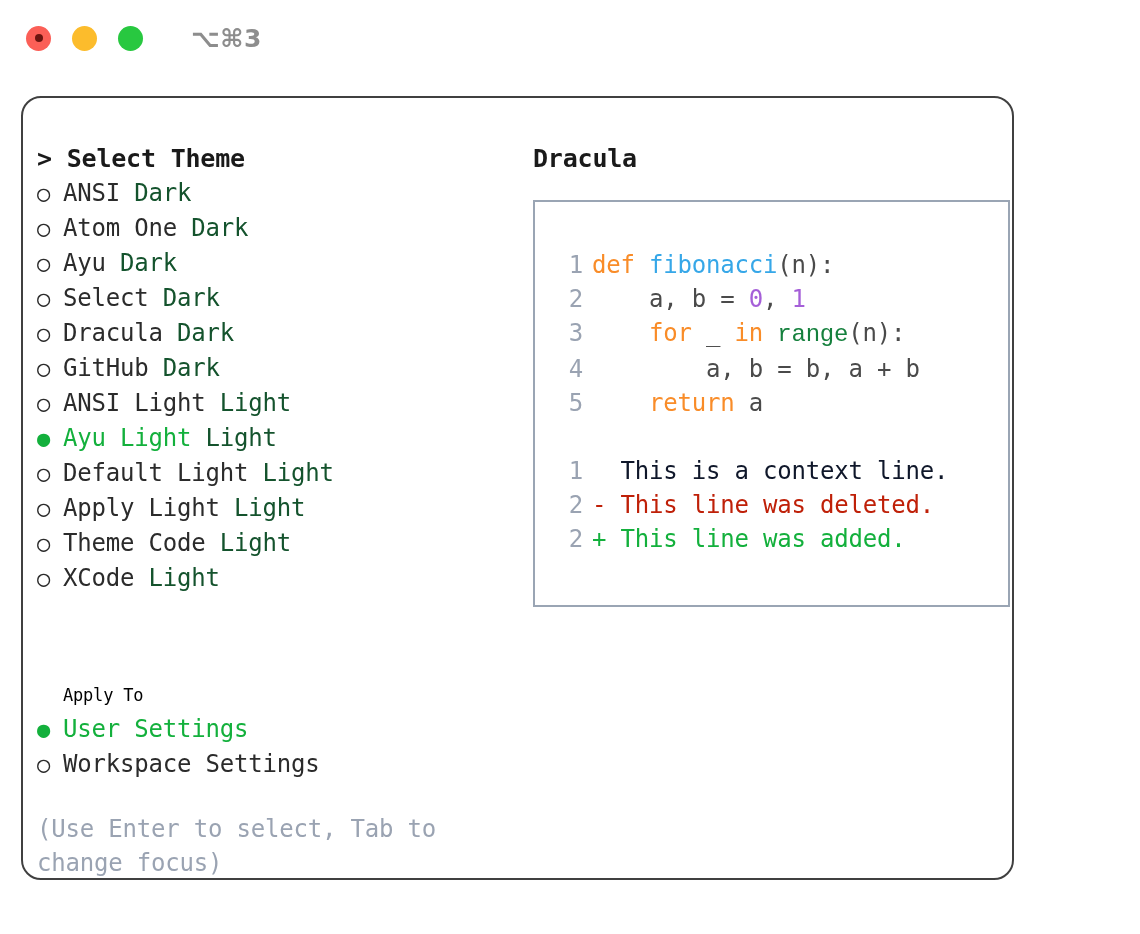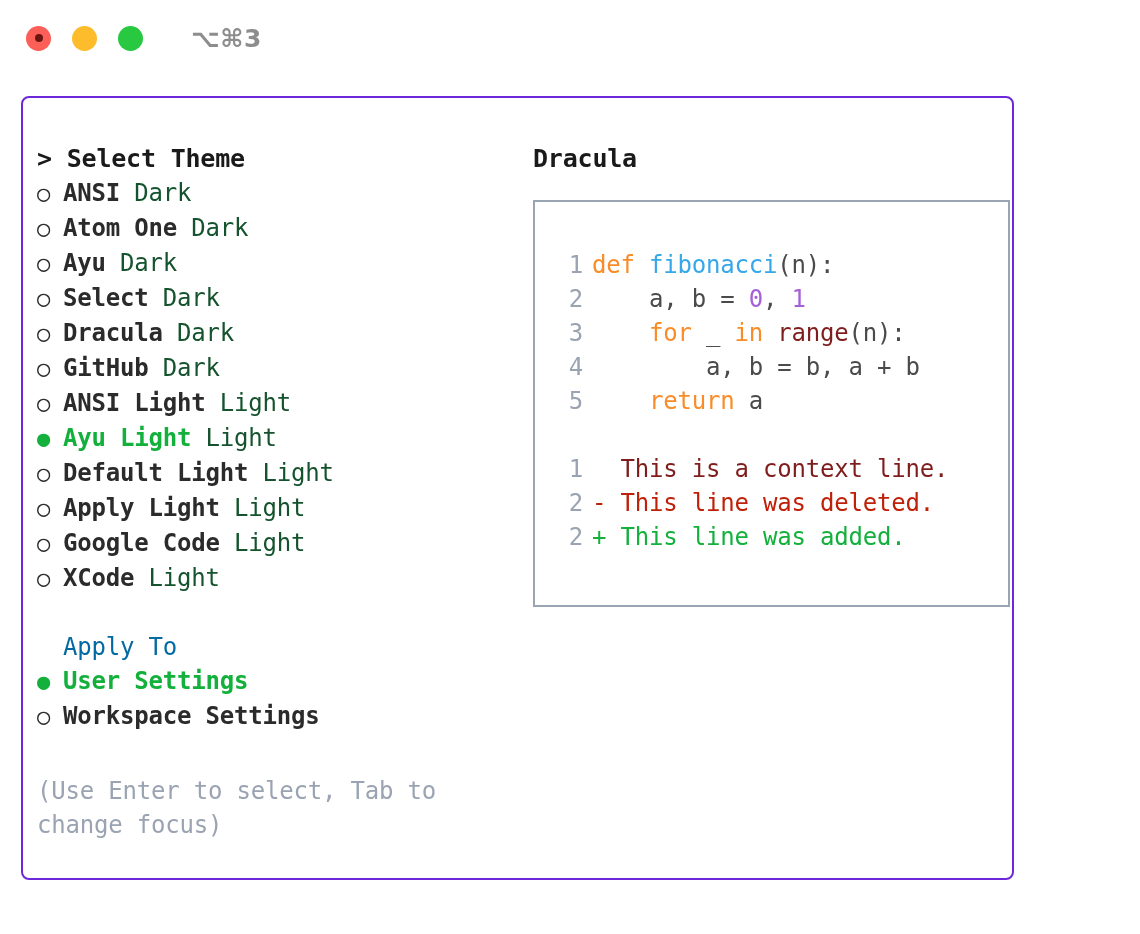--- a/index.html
+++ b/index.html
@@ -63,22 +63,22 @@
     font-family: "DejaVu Sans", "Liberation Sans", sans-serif;
   }
 
   
   #panel {
     position: absolute;
     left: 21px;
     top: 96px;
     width: 993px;
     height: 784px;
-    border: 2px solid #6d28d9;
-    border-radius: 8px;
+    border: 2px solid #404040;
+    border-radius: 20px;
     box-sizing: border-box;
     background: #ffffff;
   }
 
   #panel-inner {
     display: flex;
     padding: 44px 0 0 14px;
     box-sizing: border-box;
     height: 100%;
   }
@@ -109,36 +109,37 @@
   }
   .bullet {
     width: 26px;
     flex: none;
     color: #2b2b2b;
     font-size: 22px;
   }
   .opt-row.selected .bullet,
   .opt-row.selected .opt-label { color: #13B03C; }
 
-  .opt-label { color: #2b2b2b; font-weight: bold; }
+  .opt-label { color: #2b2b2b; }
   .opt-badge { color: #14532d; }
 
   .section-gap { height: 34px; }
 
   .section-head {
-    font-size: 24px;
-    line-height: 34px;
-    color: #0369a1;
+    font-size: 17px;
+    line-height: 34px;
+    color: #000000;
     padding-left: 26px;
     white-space: pre;
     letter-spacing: -0.2px;
+    margin-top: 48px;
   }
 
   #hint {
-    margin-top: 40px;
+    margin-top: 30px;
     font-size: 24px;
     line-height: 34px;
     color: #9AA3B2;
     width: 420px;
     letter-spacing: -0.2px;
   }
 
   
   #right-col {
     flex: 1;
@@ -173,24 +174,24 @@
     flex: none;
     color: #9AA3B2;
     text-align: right;
     padding-right: 9px;
   }
   .blank-line { height: 34px; }
 
   .tok-kw   { color: #F98C28; }
   .tok-fn   { color: #36A7E8; text-align: right; }
   .tok-num  { color: #A55FD8; }
-  .tok-bi   { color: #7f1d1d; }
+  .tok-bi   { color: #15803d; font-family: Liberation Mono, monospace; }
   .tok-txt  { color: #4a4a4a; }
 
-  .diff-ctx { color: #7f1d1d; }
+  .diff-ctx { color: #0f172a; }
   .diff-del { color: #BF2008; }
   .diff-add { color: #13B03C; }
 </style>
 </head>
 <body>
 
 <div id="window">
 
   <div id="titlebar">
     <div class="lights">
@@ -212,21 +213,21 @@
             <div class="opt-row"><span class="bullet">○</span><span class="opt-label">ANSI</span><span> </span><span class="opt-badge">Dark</span></div>
             <div class="opt-row"><span class="bullet">○</span><span class="opt-label">Atom One</span><span> </span><span class="opt-badge">Dark</span></div>
             <div class="opt-row"><span class="bullet">○</span><span class="opt-label">Ayu</span><span> </span><span class="opt-badge">Dark</span></div>
             <div class="opt-row"><span class="bullet">○</span><span class="opt-label">Select</span><span> </span><span class="opt-badge">Dark</span></div>
             <div class="opt-row"><span class="bullet">○</span><span class="opt-label">Dracula</span><span> </span><span class="opt-badge">Dark</span></div>
             <div class="opt-row"><span class="bullet">○</span><span class="opt-label">GitHub</span><span> </span><span class="opt-badge">Dark</span></div>
             <div class="opt-row"><span class="bullet">○</span><span class="opt-label">ANSI Light</span><span> </span><span class="opt-badge">Light</span></div>
             <div class="opt-row selected"><span class="bullet">●</span><span class="opt-label">Ayu Light</span><span> </span><span class="opt-badge">Light</span></div>
             <div class="opt-row"><span class="bullet">○</span><span class="opt-label">Default Light</span><span> </span><span class="opt-badge">Light</span></div>
             <div class="opt-row"><span class="bullet">○</span><span class="opt-label">Apply Light</span><span> </span><span class="opt-badge">Light</span></div>
-            <div class="opt-row"><span class="bullet">○</span><span class="opt-label">Google Code</span><span> </span><span class="opt-badge">Light</span></div>
+            <div class="opt-row"><span class="bullet">○</span><span class="opt-label">Theme Code</span><span> </span><span class="opt-badge">Light</span></div>
             <div class="opt-row"><span class="bullet">○</span><span class="opt-label">XCode</span><span> </span><span class="opt-badge">Light</span></div>
           </div>
 
         <div class="section-gap"></div>
         <div class="section-head">Apply To</div>
         <div id="apply-list">
             <div class="opt-row selected"><span class="bullet">●</span><span class="opt-label">User Settings</span></div>
             <div class="opt-row"><span class="bullet">○</span><span class="opt-label">Workspace Settings</span></div>
           </div>
 

